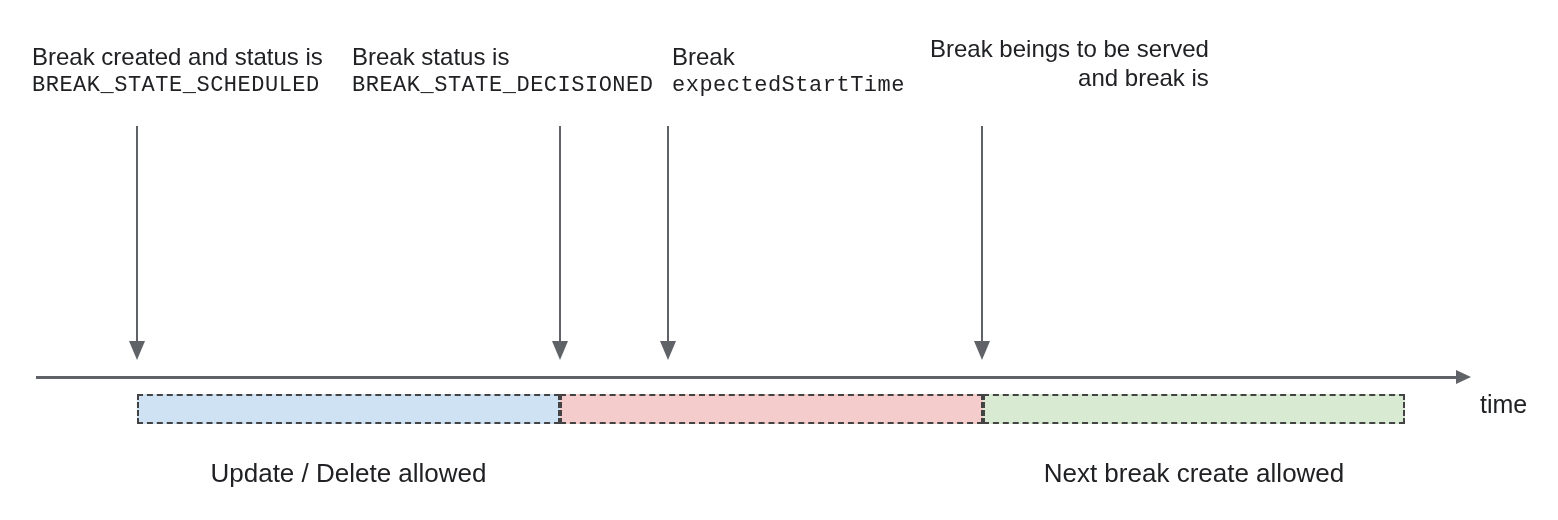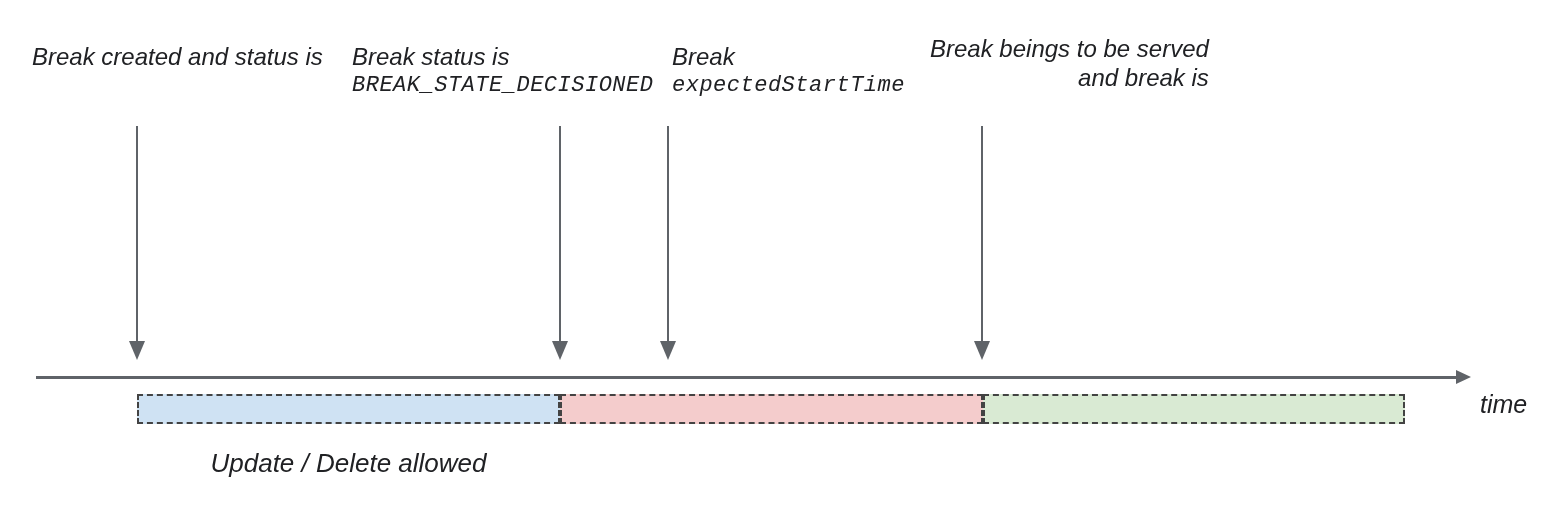--- a/index.html
+++ b/index.html
@@ -8,21 +8,20 @@
     background: #ffffff;
   }
   .canvas {
     position: relative;
     width: 1558px;
     height: 520px;
     background: #ffffff;
     overflow: hidden;
     font-family: "Liberation Sans", sans-serif;
     color: #202124;
-    font-style: italic;
   }
   
   .annotation {
     position: absolute;
     white-space: nowrap;
   }
   .ann-line {
     font-size: 24px;
     line-height: 29px;
     color: #202124;
@@ -82,36 +81,37 @@
     height: 26px;
     border: 2px dashed #434343;
     box-sizing: content-box;
   }
   .seg-blue  { left: 137px; width: 419px; }
   .seg-red   { left: 560px; width: 419px; }
   .seg-green { left: 983px; width: 418px; }
   
   .seg-label {
     position: absolute;
-    top: 448px;
+    top: 458px;
     font-size: 26px;
     color: #202124;
     text-align: center;
   }
   .lbl-blue  { left: 137px; width: 423px; }
   .lbl-red   { left: 560px; width: 423px; }
   .lbl-green { left: 983px; width: 422px; }
 </style>
 </head>
 <body>
 
 <div class="canvas">
 
   <div class="annotation" style="left:32px; top:42px;">
     <div class="ann-line">Break created and status is</div>
+    <div class="ann-code">BREAK_STATE_SCHEDULED</div>
   </div>
 
   <div class="annotation" style="left:352px; top:42px;">
     <div class="ann-line">Break status is</div>
     <div class="ann-code">BREAK_STATE_DECISIONED</div>
   </div>
 
   <div class="annotation" style="left:672px; top:42px;">
     <div class="ann-line">Break</div>
     <div class="ann-code">expectedStartTime</div>
@@ -136,14 +136,15 @@
 
   <div class="timeline-line"></div>
   <div class="timeline-head"></div>
   <div class="timeline-label">time</div>
 
   <div class="segment seg-blue" style="background-color: rgb(207, 226, 243);"></div>
   <div class="segment seg-red" style="background-color: rgb(244, 204, 204);"></div>
   <div class="segment seg-green" style="background-color: rgb(217, 234, 211);"></div>
 
   <div class="seg-label lbl-blue">Update / Delete allowed</div>
+  <div class="seg-label lbl-green">Next break create allowed</div>
 
 </div>
 
 </body></html>

